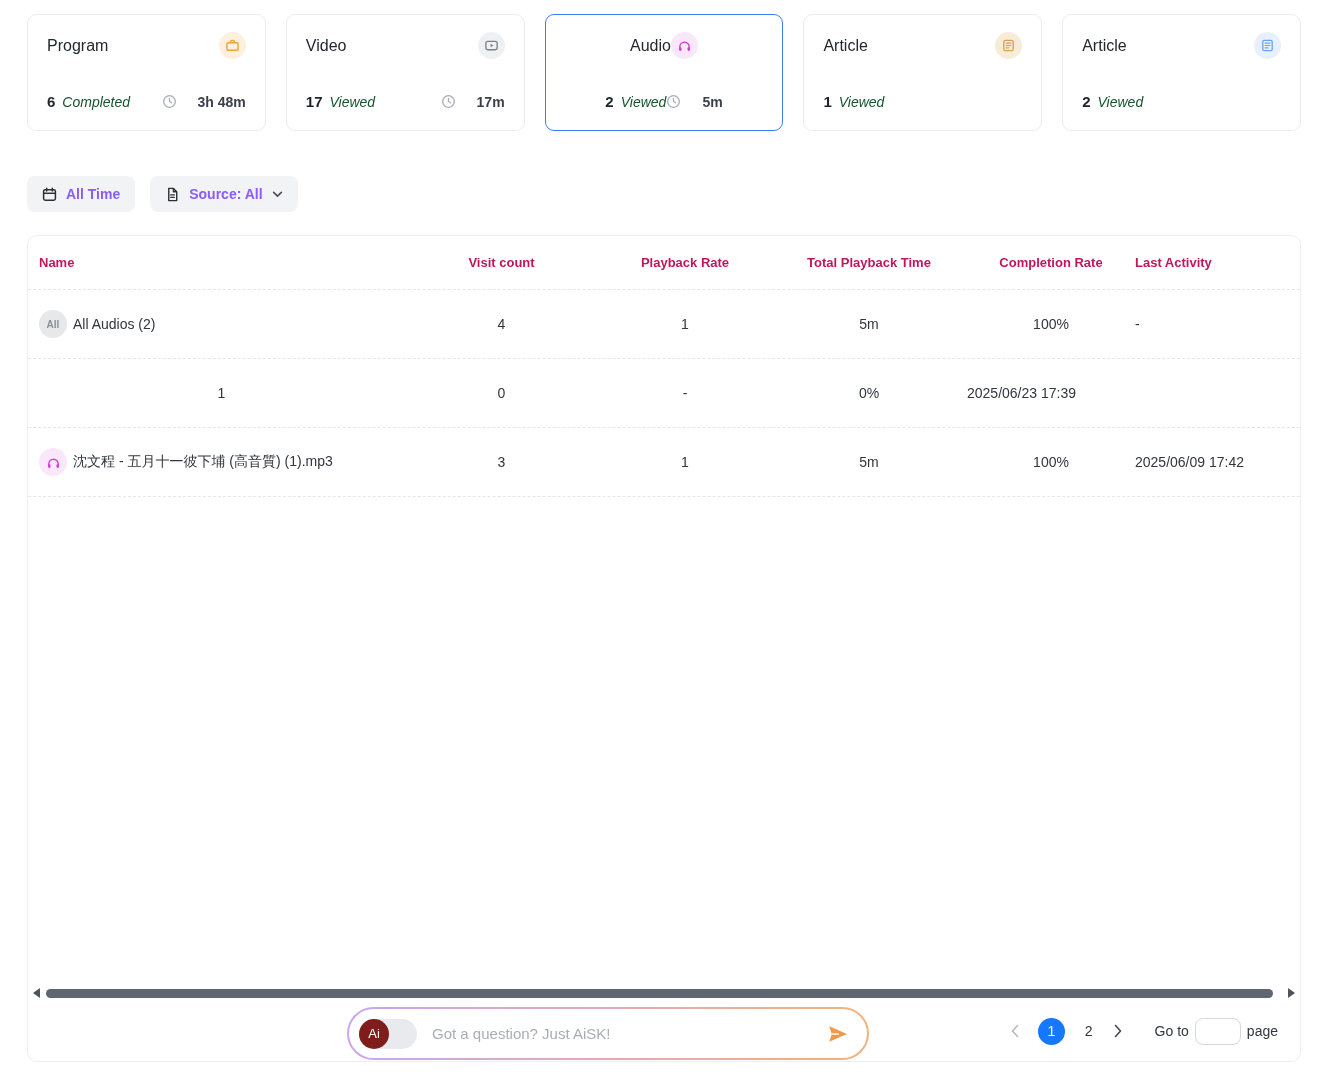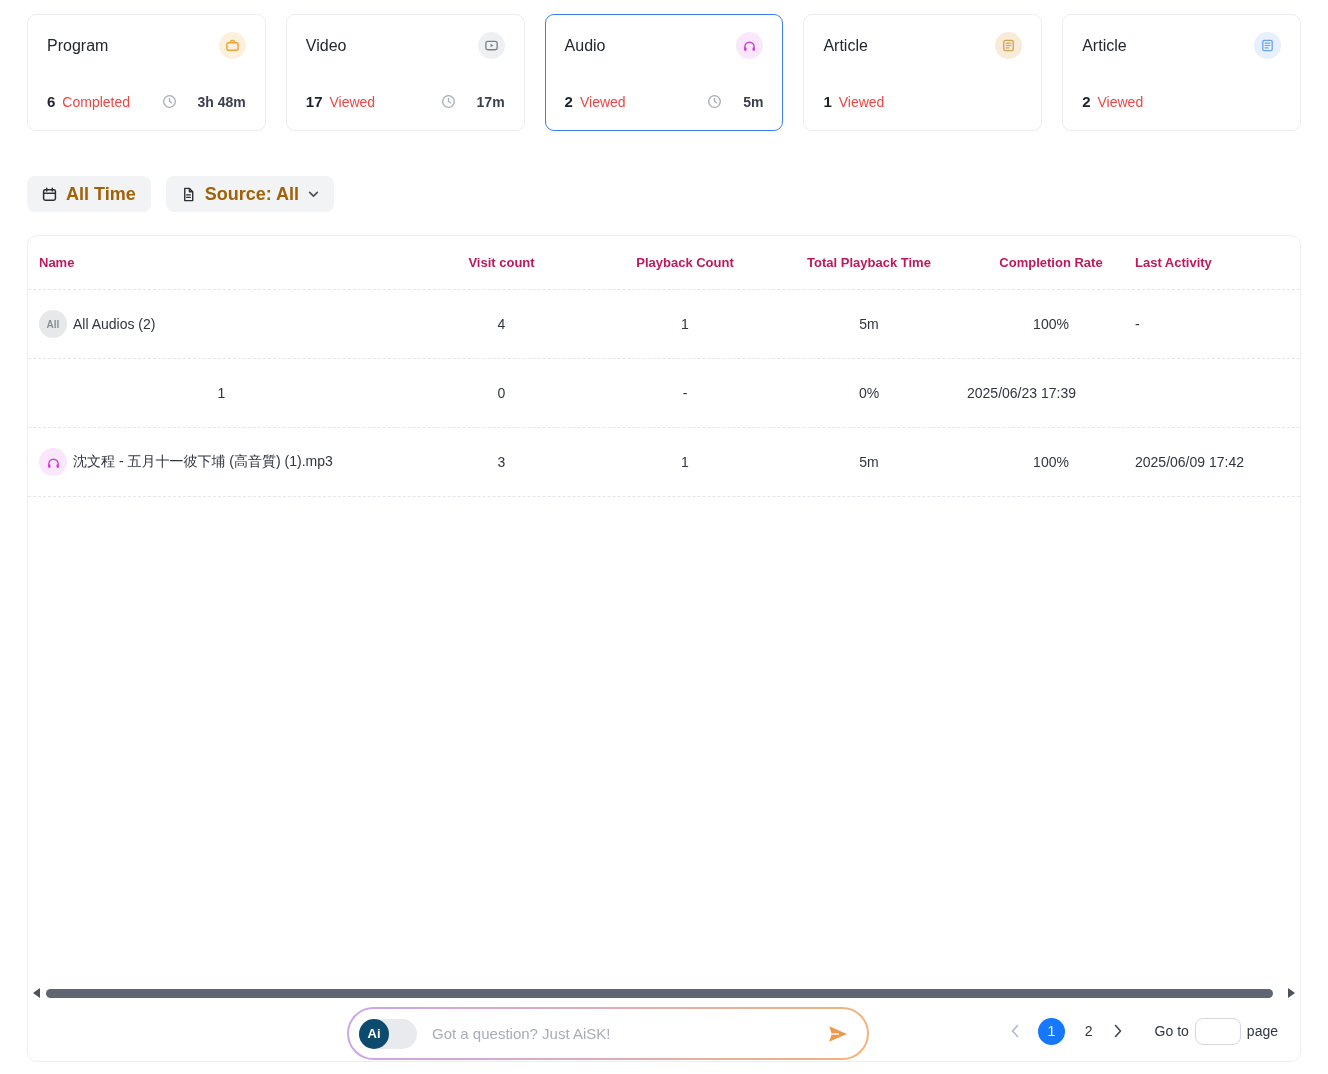--- a/index.html
+++ b/index.html
@@ -9,43 +9,43 @@
     font-family:"Liberation Sans", sans-serif; color:#2f3542; overflow:hidden;
   }
 
   
   .cards { display:flex; gap:20px; padding:14px 27px 10px; }
   .card {
     flex:1; height:117px; background:#fff; border:1px solid #ebedf0; border-radius:9px;
     padding:17px 19px 20px; display:flex; flex-direction:column; justify-content:space-between;
     cursor:pointer;
   }
-  .card.selected { border:1.5px solid #3d7ef7; }
+  .card.selected { border:1.5px solid #3d7ef7;align-items:center; }
   .card-head { display:flex; justify-content:space-between; align-items:center; }
   .card-title { font-size:16px; color:#23272f; }
   .icon-badge {
     width:27px; height:27px; border-radius:50%;
     display:flex; align-items:center; justify-content:center; flex:0 0 auto;
   }
   .ib-program { background:#fdf0dc; }
   .ib-video { background:#eef0f2; }
   .ib-audio { background:#fae7fb; }
   .ib-article { background:#f8ecd9; }
   .ib-document { background:#e7f0fc; }
   .card-foot { display:flex; justify-content:space-between; align-items:center; }
   .stat { display:flex; align-items:baseline; gap:7px; }
   .stat-num { font-size:15px; font-weight:700; color:#1d222c; }
-  .stat-label { font-size:14px; color:#ef4444; }
+  .stat-label { font-size:14px; color:#14532d;font-style:italic; }
   .duration { display:flex; align-items:center; gap:21px; font-size:14px; font-weight:600; color:#3a404c; }
 
   
   .chips { display:flex; gap:15px; padding:35px 27px 0; }
   .chip {
     background:#f2f3f5; border-radius:8px; height:36px; padding:0 15px;
-    display:flex; align-items:center; gap:9px; font-size:18px; font-weight:700; color:#a16207;
+    display:flex; align-items:center; gap:9px; font-size:14px; font-weight:700; color:#8b5cf6;
     cursor:pointer;
   }
 
   
   .panel {
     margin:23px 27px 0; height:827px; border:1px solid #edeff2; border-radius:10px;
     background:#fff; display:flex; flex-direction:column; overflow:hidden;
   }
   .thead, .trow {
     display:grid; grid-template-columns:365px 195px 172px 196px 168px 1fr;
@@ -92,21 +92,21 @@
   .aisk {
     position:absolute; left:347px; top:1007px; width:522px; height:53px;
     border-radius:27px; border:2px solid transparent;
     background:linear-gradient(#fff,#fff) padding-box,
                linear-gradient(100deg,#c9a6f0, #f2b37c) border-box;
     display:flex; align-items:center; gap:15px; padding:0 18px 0 10px; z-index:5;
   }
   .ai-toggle { width:58px; height:30px; background:#e8eaee; border-radius:16px; position:relative; flex:0 0 auto; cursor:pointer; }
   .ai-knob {
     position:absolute; left:0; top:0; width:30px; height:30px; border-radius:50%;
-    background:#0c4a6e; color:#fff; font-size:13px; font-weight:700;
+    background:#7f1d1d; color:#fff; font-size:13px; font-weight:400;
     display:flex; align-items:center; justify-content:center;
   }
   .ai-input { flex:1; border:none; outline:none; font-size:15px; color:#3a404c; background:transparent; font-family:"Liberation Sans", sans-serif; }
   .ai-input::placeholder { color:#a8aeb8; }
   .send-btn { display:flex; align-items:center; cursor:pointer; }
 
   svg { display:block; }
 </style>
 </head>
 <body>
@@ -258,21 +258,21 @@
         </svg>
     </span>
   </div>
 </div>
 
 <div class="panel">
 
   <div class="thead">
     <span>Name</span>
     <span class="c-center">Visit count</span>
-    <span class="c-center">Playback Count</span>
+    <span class="c-center">Playback Rate</span>
     <span class="c-center">Total Playback Time</span>
     <span class="c-center">Completion Rate</span>
     <span class="c-right">Last Activity</span>
   </div>
 
   <div class="trow">
     <span class="cell-name">
       <span class="row-icon ri-all">All</span>
       <span>All Audios (2)</span>
     </span>

